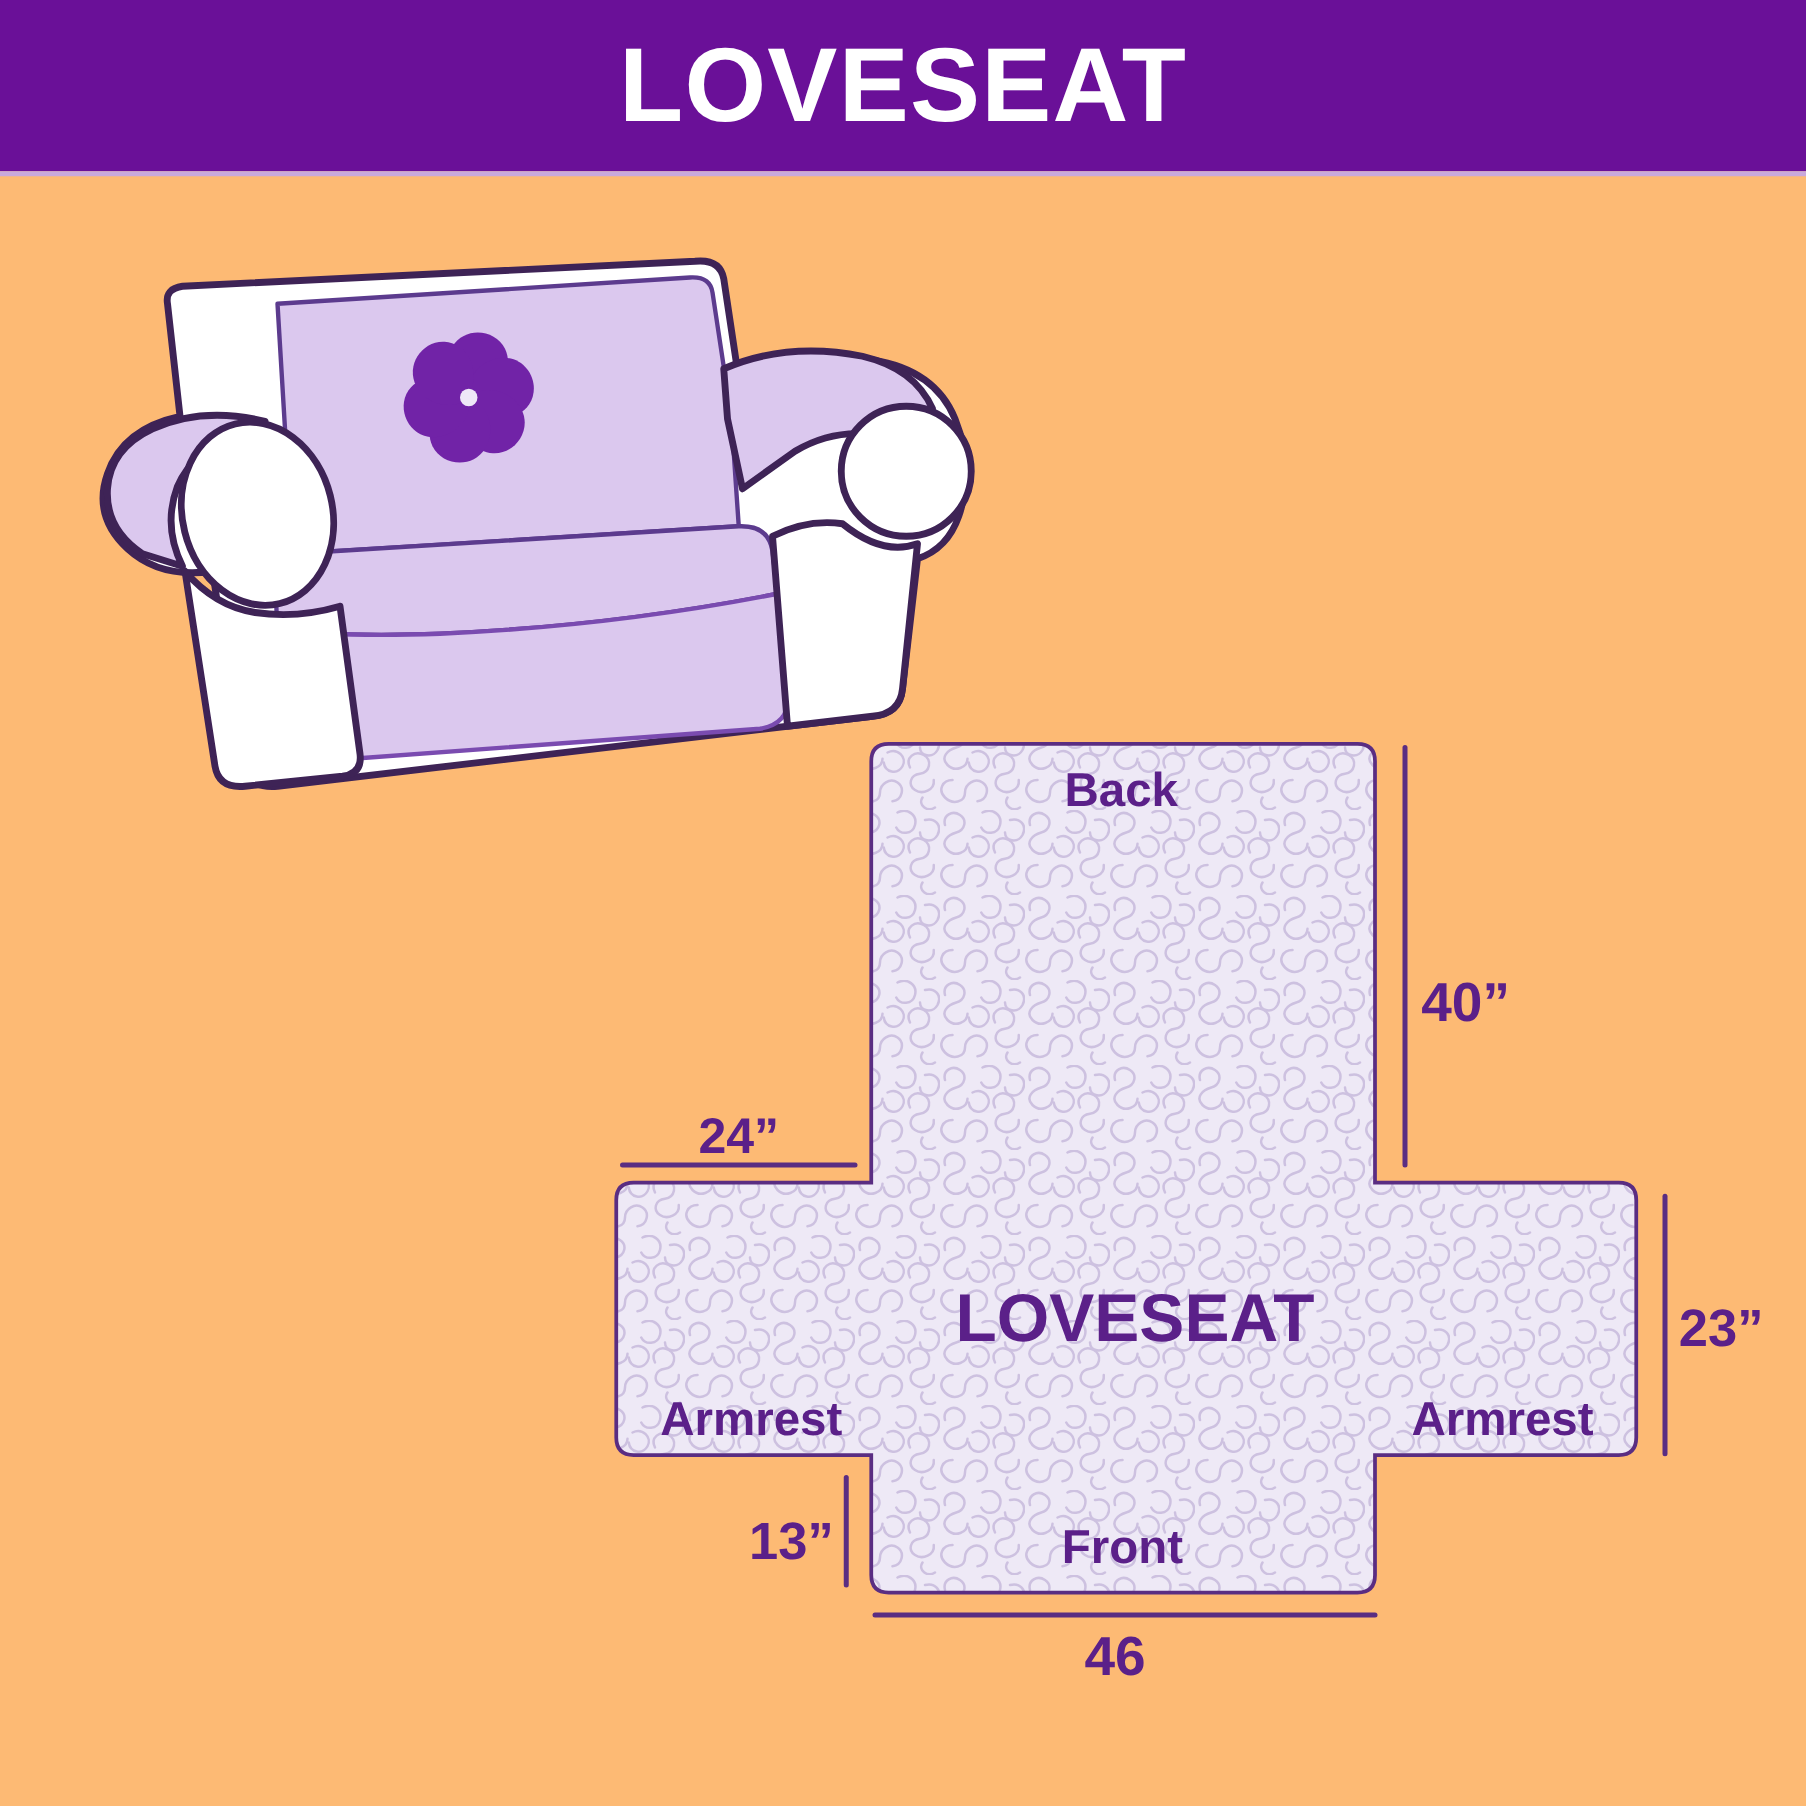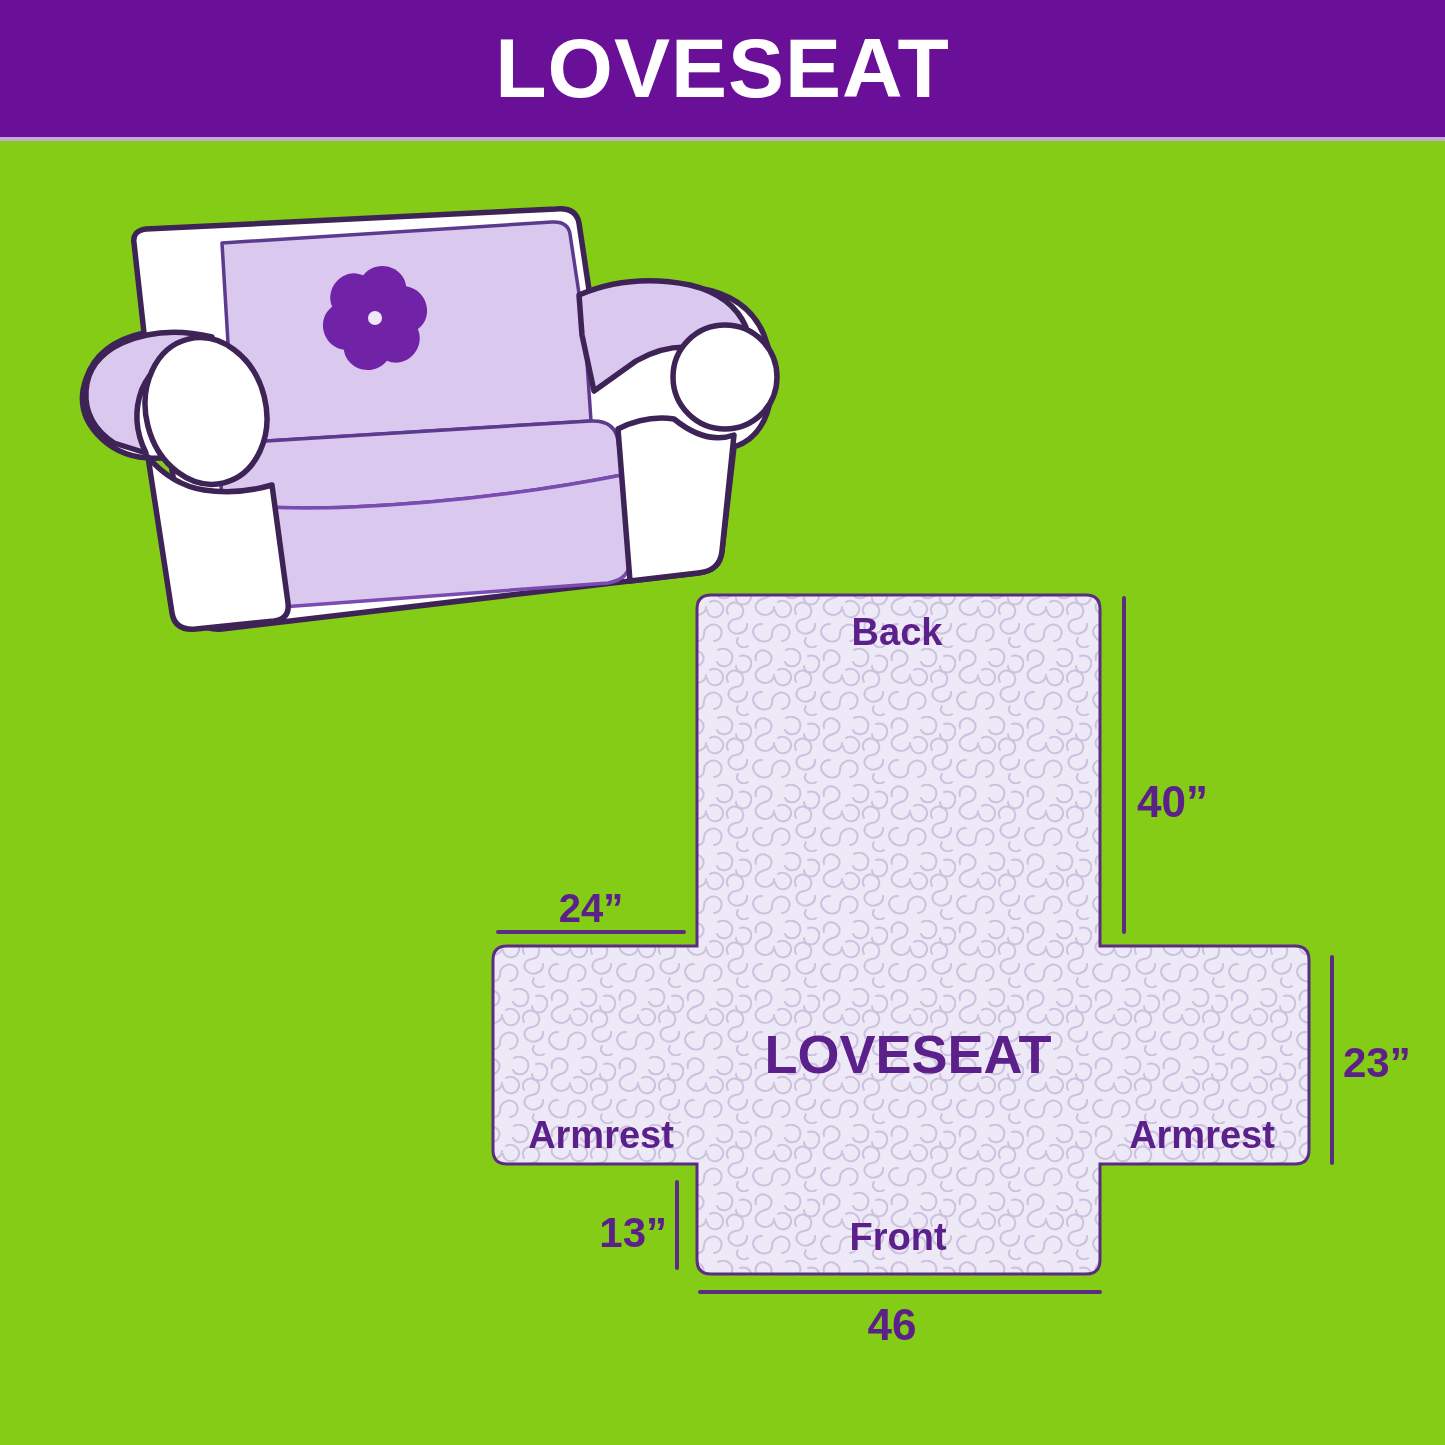--- a/index.html
+++ b/index.html
@@ -1,17 +1,17 @@
 <!DOCTYPE html>
 <html><head>
 <meta charset="utf-8">
 <style>
   html,body{margin:0;padding:0;background:#ffffff;}
   body{font-family:"Liberation Sans", sans-serif;}
-  .stage{position:relative;width:1445px;height:1445px;background:#84cc16;overflow:hidden;}
+  .stage{position:relative;width:1445px;height:1445px;background:#fdba74;overflow:hidden;}
 
   .banner{position:absolute;left:0;top:0;width:1445px;height:137px;background:#6A1098;}
   .banner-title{width:100%;height:137px;line-height:137px;text-align:center;
     color:#ffffff;font-size:84px;font-weight:bold;letter-spacing:1px;}
   .banner-sep{position:absolute;left:0;top:137px;width:1445px;height:4px;background:#C9A9DC;}
 
   .sofa-svg{position:absolute;left:70px;top:185px;width:740px;height:470px;}
   .diagram-svg{position:absolute;left:480px;top:580px;width:960px;height:800px;}
 
   .dg-label{fill:#5B2089;font-weight:bold;font-family:"Liberation Sans", sans-serif;}

